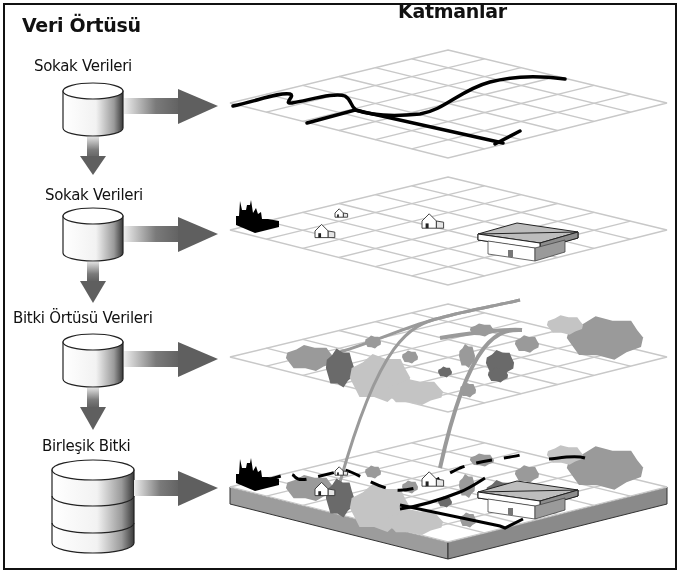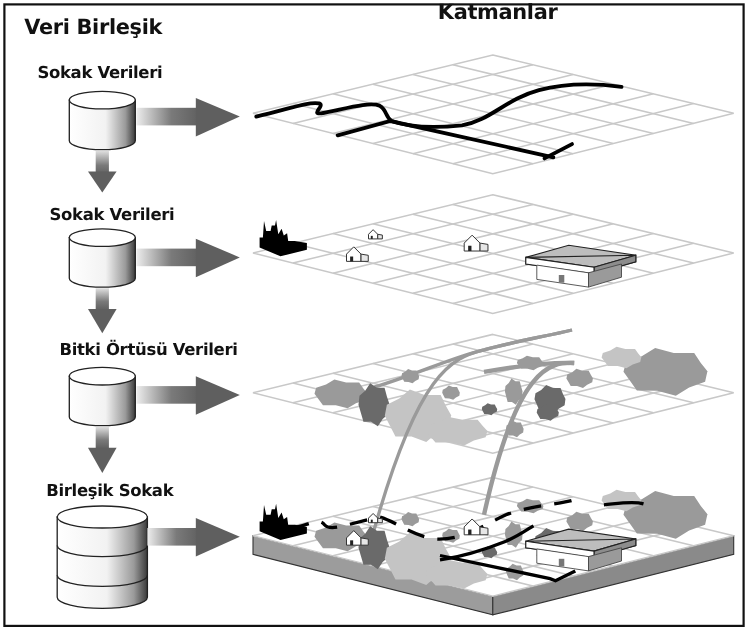--- a/index.html
+++ b/index.html
@@ -2,36 +2,36 @@
 <html><head>
 <meta charset="utf-8">
 <style>
   html, body { margin: 0; padding: 0; background: #ffffff; }
   body { width: 679px; height: 573px; position: relative; overflow: hidden;
          font-family: "DejaVu Sans", sans-serif; }
   #frame { position: absolute; left: 3px; top: 3px; width: 670px; height: 563px;
            border: 2px solid #111; box-sizing: content-box; background: #fff; }
   .title { position: absolute; font-weight: bold; color: #111; font-size: 19px;
            letter-spacing: -0.3px; }
-  .label { position: absolute; font-weight: bold; color: #111; font-size: 15px;
+  .label { position: absolute; font-weight: normal; color: #111; font-size: 15px;
            letter-spacing: -0.3px; white-space: nowrap; }
   svg#diagram { position: absolute; left: 0; top: 0; }
 </style>
 </head>
 <body>
 
 <div id="frame"></div>
 
-<div class="title" style="left:22px; top:14px;">Veri Birleşik</div>
+<div class="title" style="left:22px; top:14px;">Veri Örtüsü</div>
 <div class="title" style="left:398px; top:0;">Katmanlar</div>
 
 <div class="label" style="left:34px; top:57px;">Sokak Verileri</div>
 <div class="label" style="left:45px; top:186px;">Sokak Verileri</div>
-<div class="label" style="left:13px; top:309px;margin-left:41px;">Bitki Örtüsü Verileri</div>
-<div class="label" style="left:42px; top:437px;">Birleşik Sokak</div>
+<div class="label" style="left:13px; top:309px;">Bitki Örtüsü Verileri</div>
+<div class="label" style="left:42px; top:437px;">Birleşik Bitki</div>
 
 <svg id="diagram" width="679" height="573" viewBox="0 0 679 573">
   <defs>
     <linearGradient id="cylGrad" x1="0" x2="1" y1="0" y2="0">
       <stop offset="0" stop-color="#ffffff"></stop>
       <stop offset="0.55" stop-color="#f2f2f2"></stop>
       <stop offset="0.85" stop-color="#9a9a9a"></stop>
       <stop offset="1" stop-color="#3a3a3a"></stop>
     </linearGradient>
     <linearGradient id="arrowGradH" x1="0" x2="1" y1="0" y2="0">

